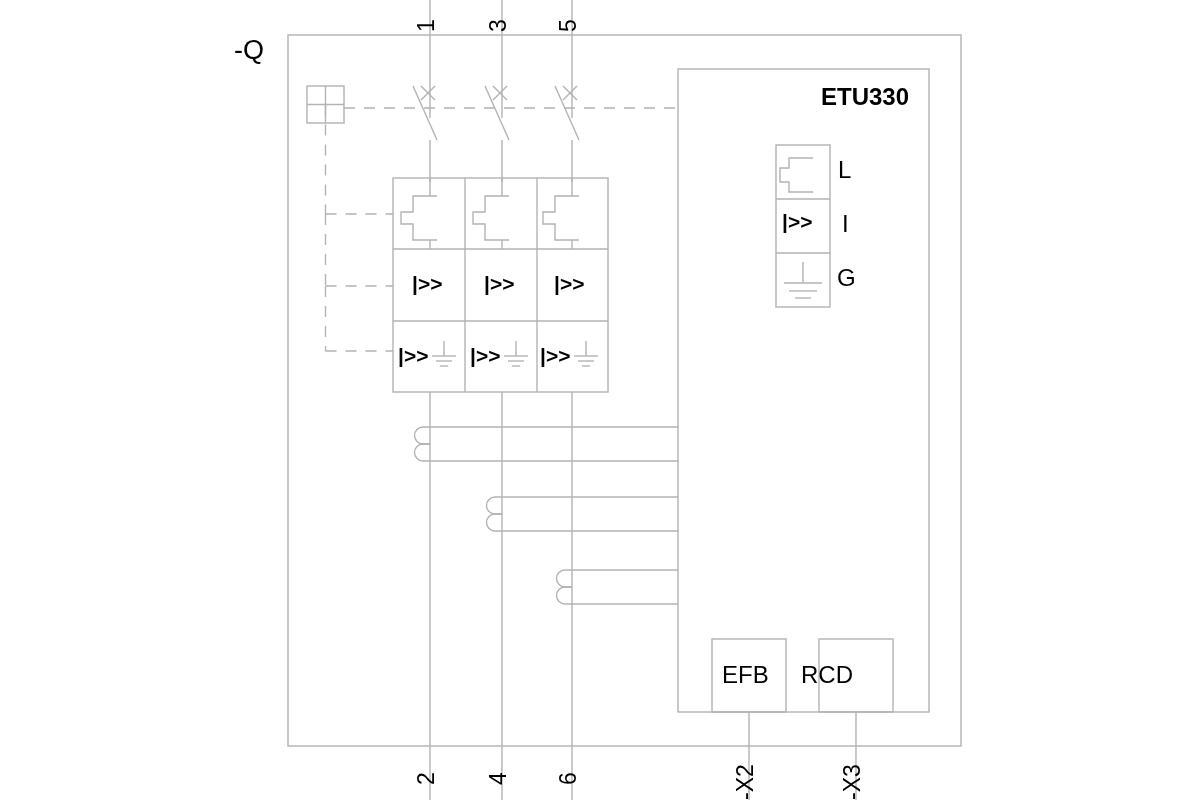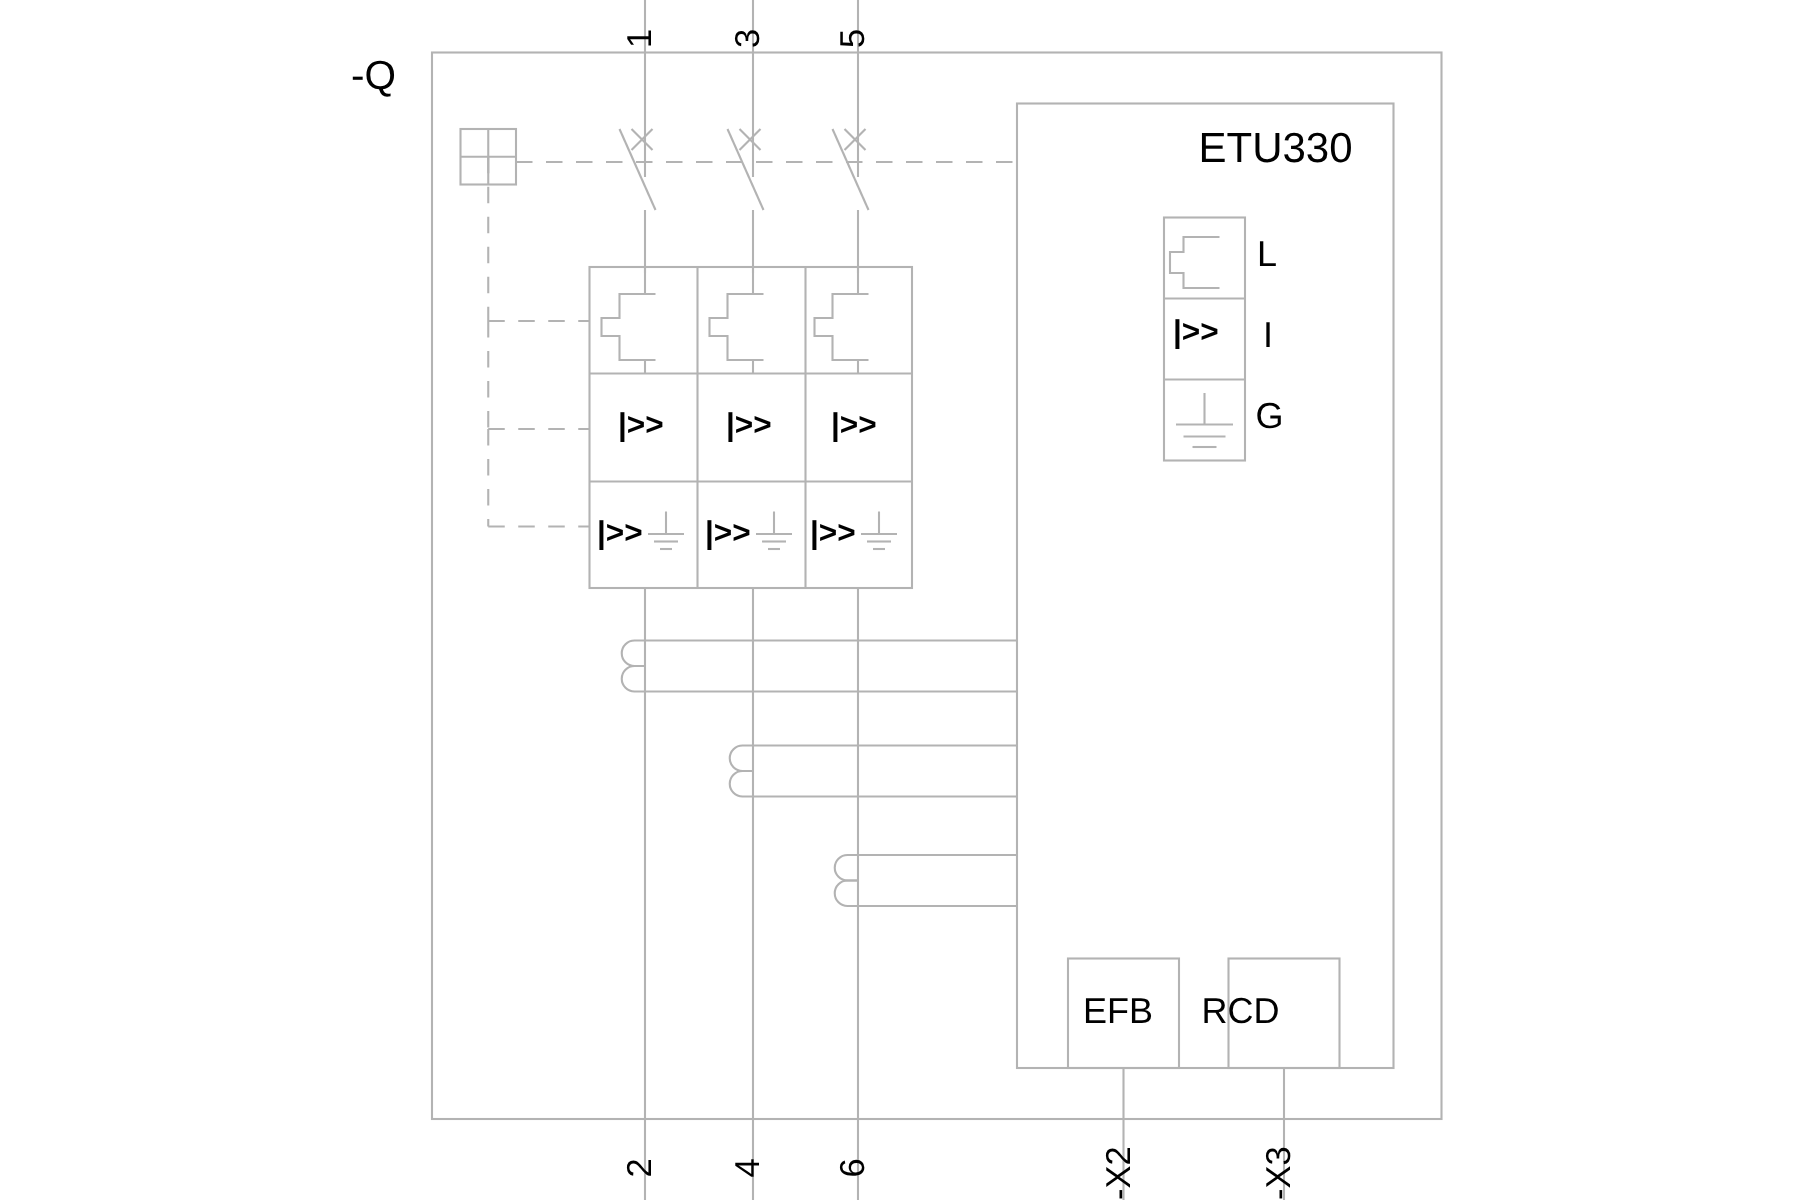--- a/index.html
+++ b/index.html
@@ -202,21 +202,21 @@
       <rect x="819" y="639" width="74" height="73"></rect>
 
       <line x1="749" y1="712" x2="749" y2="800"></line>
       <line x1="856" y1="712" x2="856" y2="800"></line>
     </g>
 
   </svg>
 
   <div class="lbl" style="left:234px; top:37px; font-size:27px;">-Q</div>
 
-  <div class="lbl" style="left:799px; top:85px; font-size:28px;">ETU330</div>
+  <div class="lbl" style="left:821px; top:85px; font-size:24px;font-weight:bold;">ETU330</div>
 
   <div class="lbl rot" style="left:415px; top:32px; font-size:23px;">1</div>
   <div class="lbl rot" style="left:487px; top:32px; font-size:23px;">3</div>
   <div class="lbl rot" style="left:557px; top:32px; font-size:23px;">5</div>
 
   <div class="lbl rot" style="left:415px; top:785px; font-size:23px;">2</div>
   <div class="lbl rot" style="left:487px; top:785px; font-size:23px;">4</div>
   <div class="lbl rot" style="left:557px; top:785px; font-size:23px;">6</div>
 
   <div class="lbl rot" style="left:734px; top:800px; font-size:23px;">-X2</div>

